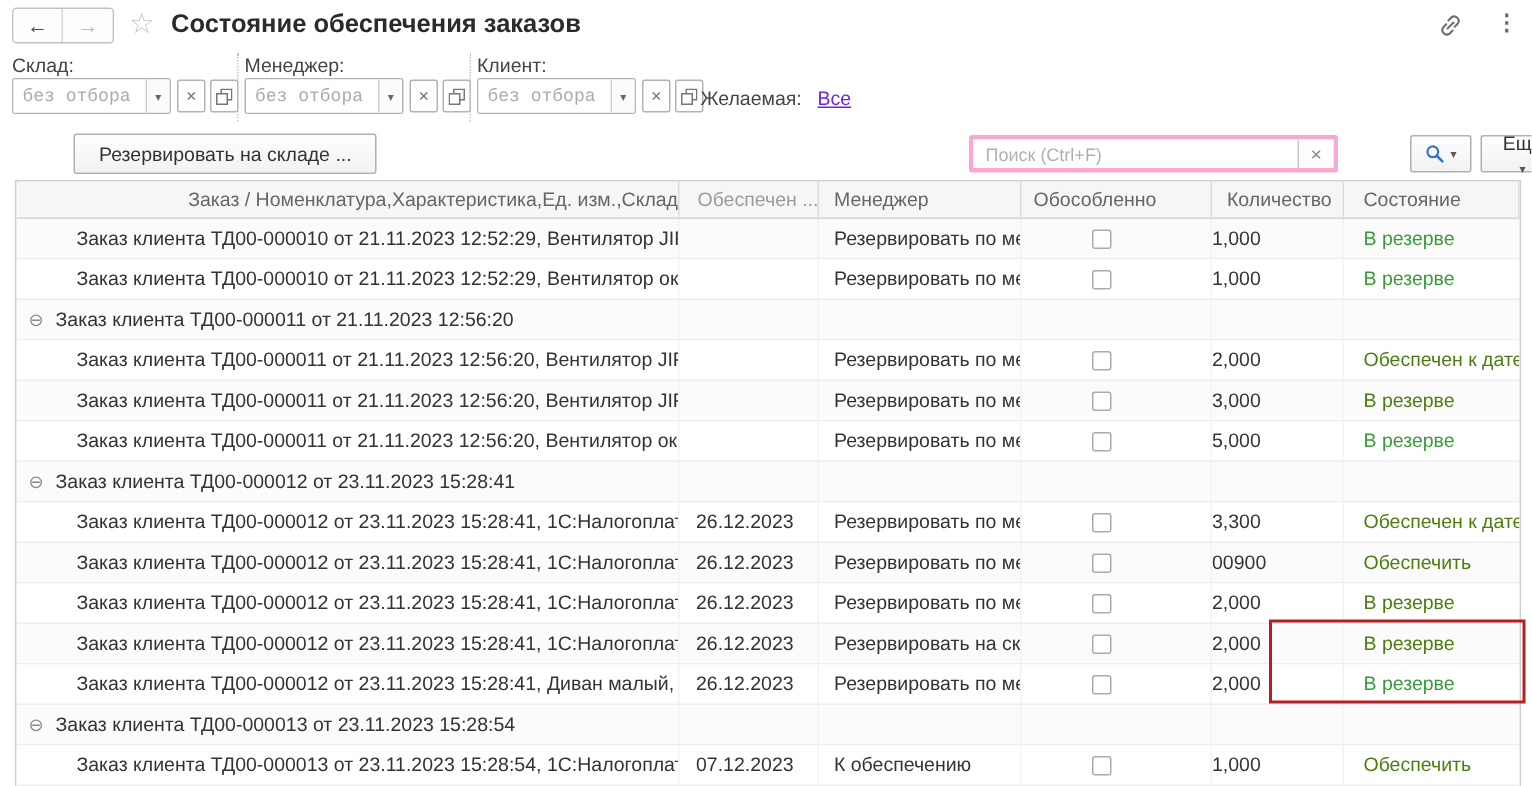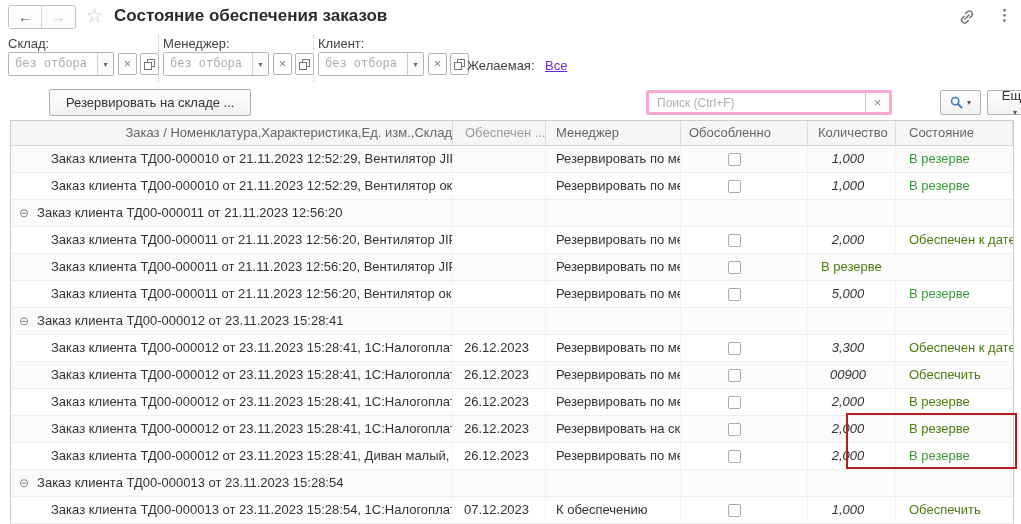--- a/index.html
+++ b/index.html
@@ -61,21 +61,21 @@
   .cell { white-space:nowrap; overflow:hidden; border-right:1px solid #f3f3f3; }
   .c-name { width:442px; display:flex; align-items:center; }
   .row.child .c-name { padding-left:40px; }
   .row.group .c-name { padding-left:8px; }
   .collapse { display:none; color:#8a8a8a; font-size:12px; margin-right:8px; line-height:1; }
   .row.group .collapse { display:inline-block; }
   .c-date { width:93px; padding-left:11px; }
   .c-action { width:135px; padding-left:10px; }
   .c-sep { width:127px; display:flex; align-items:center; }
   .cb { display:inline-block; width:13px; height:13px; margin-left:47px; border:1px solid #ababab; border-radius:2px; background:#fff; }
-  .c-qty { width:88px; padding-right:7px; text-align:center;font-style:italic; }
+  .c-qty { width:88px; padding-right:7px; text-align:left; }
   .c-status { width:117px; padding-left:13px; border-right:none; }
   .c-status.green { color:#3a9a3a; }
   .c-status.blue { color:#4d7c0f; }
 
   .highlight { position:absolute; left:846px; top:413px; width:171px; height:56px; border:2px solid #b42020; pointer-events:none; }
 </style>
 </head>
 <body>
 
 <div class="app">
@@ -236,20 +236,21 @@
   <div class="row child stripe">
     <div class="cell c-name">
 
       <span>Заказ клиента ТД00-000011 от 21.11.2023 12:56:20, Вентилятор JIPONI...</span>
     </div>
     <div class="cell c-date"></div>
     <div class="cell c-action">Резервировать по мере п...</div>
     <div class="cell c-sep">
       <span class="cb"></span>
     </div>
+    <div class="cell c-qty">3,000</div>
     <div class="cell c-status blue">В резерве</div>
   </div>
 
   <div class="row child">
     <div class="cell c-name">
 
       <span>Заказ клиента ТД00-000011 от 21.11.2023 12:56:20, Вентилятор оконн...</span>
     </div>
     <div class="cell c-date"></div>
     <div class="cell c-action">Резервировать по мере п...</div>

